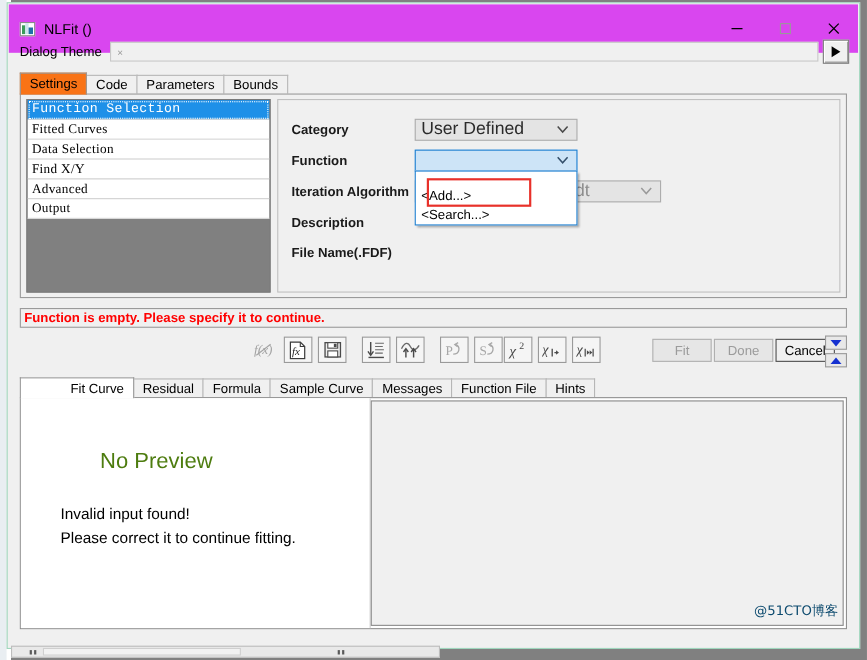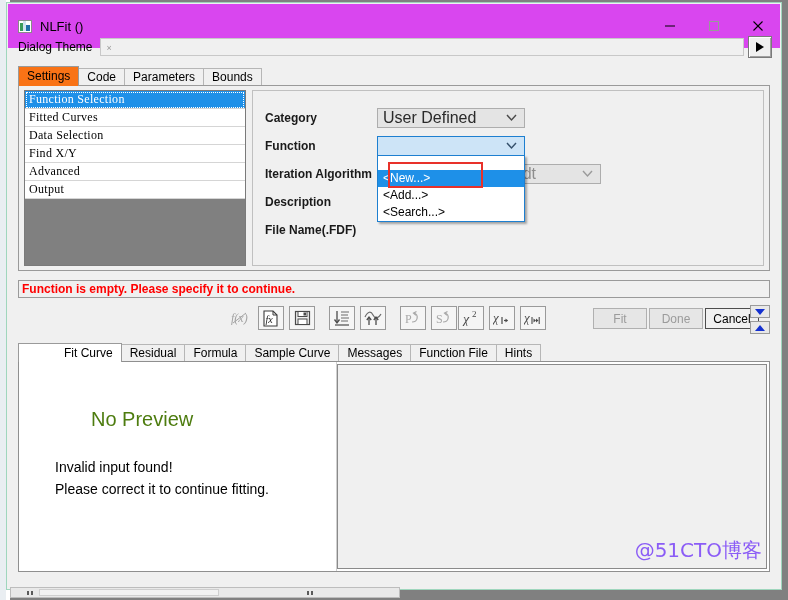--- a/index.html
+++ b/index.html
@@ -78,21 +78,21 @@
     width:222px;margin:4px 0 4px 5px;
     background:#808080;border:1px solid #7a7a7a;box-sizing:border-box;
     overflow:hidden;
   }
   .tree-item{
     height:17px;line-height:16px;padding-left:4px;
     font-family:"Liberation Serif","DejaVu Serif",serif;
     font-size:12px;background:#ffffff;border-bottom:1px solid #d5d5d5;
     letter-spacing:.3px;
   }
-  .tree-item.sel{background:#1e90e8;color:#ffffff;outline:1px dotted #ffffff;outline-offset:-2px;}
+  .tree-item.sel{background:#1e90e8;color:#ffffff;outline:1px dotted #ffffff;outline-offset:-2px;font-family:Liberation Mono, monospace;}
 
   .form{
     flex:1;margin:4px 5px 4px 6px;
     background:#f0f0f0;border:1px solid #c0c0c0;box-sizing:border-box;
     position:relative;
   }
   .frow{position:absolute;left:12px;height:22px;display:flex;align-items:center;}
   .flabel{width:112px;font-size:12px;font-weight:bold;color:#1a1a1a;}
   .combo{
     width:148px;height:20px;box-sizing:border-box;
@@ -174,21 +174,21 @@
     font-family:"Liberation Sans","DejaVu Sans",sans-serif;
   }
   .preview-left .pmsg{
     position:absolute;left:36px;top:94px;font-size:14px;line-height:22px;color:#000;
   }
   .preview-right{
     flex:1;margin:2px 2px 2px 0;background:#f0f0f0;
     border:1px solid #8a8a8a;box-sizing:border-box;position:relative;
   }
   .watermark{
-    position:absolute;right:4px;bottom:4px;font-size:20px;color:#8b5cf6;
+    position:absolute;right:4px;bottom:4px;font-size:12px;color:#0c4a6e;
     font-family:"DejaVu Sans",sans-serif;
   }
 
   
   #botscroll{
     position:absolute;left:10px;bottom:2px;width:390px;height:11px;
     background:#e9e9e9;border:1px solid #bdbdbd;box-sizing:border-box;
   }
   #botscroll .thumb{position:absolute;left:28px;top:1px;width:180px;height:7px;background:#f2f2f2;border:1px solid #cfcfcf;box-sizing:border-box;}
   #botscroll .grip{position:absolute;top:3px;width:2px;height:4px;background:#5a5a5a;}
@@ -273,21 +273,20 @@
             <div style="position:relative;">
               <div class="combo focused">
                 <span></span>
                 <svg class="chev" width="11" height="8" viewBox="0 0 11 8">
                     <path d="M1 1 L5.5 6 L10 1" fill="none" stroke="#35506b" stroke-width="1.4"></path>
                   </svg>
               </div>
 
               <div class="dropdown">
                 <div class="dd-item blank"></div>
-                <div class="dd-item hl">&lt;New...&gt;</div>
                 <div class="dd-item">&lt;Add...&gt;</div>
                 <div class="dd-item">&lt;Search...&gt;</div>
               </div>
             </div>
           </div>
 
           <div class="frow" style="top:72px;">
             <span class="flabel">Iteration Algorithm</span>
             <div class="combo wide disabled">
               <span>Levenberg Marquardt</span>

